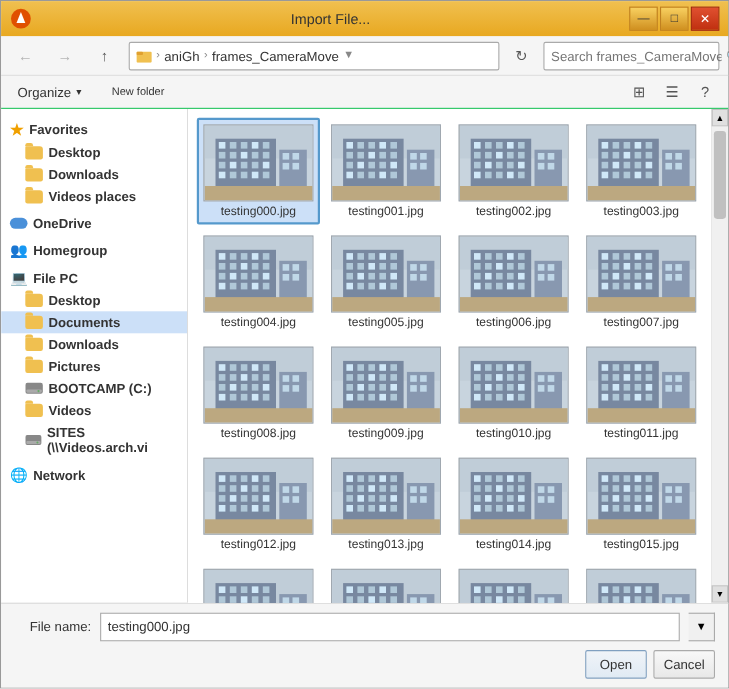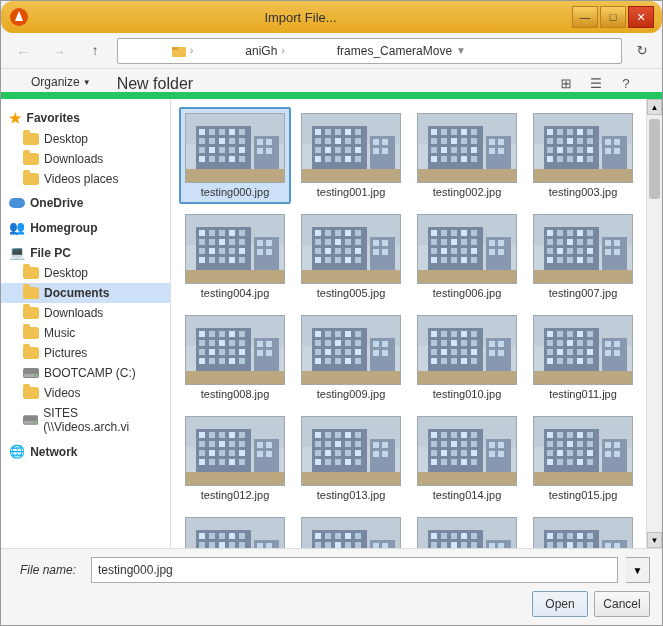--- a/index.html
+++ b/index.html
@@ -1,49 +1,49 @@
 <!DOCTYPE html>
 <html><head>
   <meta charset="utf-8">
   <style>
     * { box-sizing: border-box; margin: 0; padding: 0; }
     body { font-family: 'Segoe UI', Tahoma, sans-serif; font-size: 12px; background: #f0f0f0; width: 663px; height: 626px; overflow: hidden; }
 
     .window { width: 663px; height: 626px; background: #f0f0f0; border: 1px solid #999; display: flex; flex-direction: column; }
 
-    .title-bar { background: linear-gradient(to bottom, #f0c050, #e8a820); height: 32px; display: flex; align-items: center; justify-content: space-between; padding: 0 8px; border-radius: 12px; }
+    .title-bar { background: linear-gradient(to bottom, #f0c050, #e8a820); height: 32px; display: flex; align-items: center; justify-content: space-between; padding: 0 8px; }
     .title-bar-left { display: flex; align-items: center; gap: 6px; }
     .title-bar-icon { width: 20px; height: 20px; }
     .title-bar-title { font-size: 13px; font-weight: normal; color: #333; flex: 1; text-align: center; }
     .title-bar-controls { display: flex; gap: 2px; }
     .title-btn { width: 26px; height: 22px; border: 1px solid #c08020; background: linear-gradient(to bottom, #f8d060, #d09020); cursor: pointer; font-size: 11px; display: flex; align-items: center; justify-content: center; color: #333; }
     .title-btn.close { background: linear-gradient(to bottom, #e05030, #c03010); color: white; border-color: #a02010; }
 
     .toolbar { background: #f5f5f5; border-bottom: 1px solid #ddd; padding: 4px 8px; display: flex; align-items: center; gap: 8px; height: 36px; }
     .nav-btn { width: 28px; height: 24px; background: transparent; border: 1px solid transparent; cursor: pointer; display: flex; align-items: center; justify-content: center; border-radius: 2px; color: #555; }
     .nav-btn.disabled { opacity: 0.4; cursor: default; }
     .path-bar { flex: 1; height: 26px; border: 1px solid #aaa; background: white; display: flex; align-items: center; padding: 0 6px; gap: 4px; border-radius: 2px; }
-    .path-segment { display: flex; align-items: center; gap: 2px; color: #333; font-size: 12px; margin-left: 48px; }
+    .path-segment { display: flex; align-items: center; gap: 2px; color: #333; font-size: 12px; }
     .path-chevron { color: #888; font-size: 10px; }
     .refresh-btn { width: 24px; height: 24px; border: 1px solid transparent; background: transparent; cursor: pointer; display: flex; align-items: center; justify-content: center; color: #555; border-radius: 2px; }
     .search-bar { height: 26px; border: 1px solid #aaa; background: white; display: flex; align-items: center; padding: 0 6px; gap: 4px; width: 160px; border-radius: 2px; }
     .search-bar input { border: none; outline: none; flex: 1; font-size: 12px; color: #999; background: transparent; }
 
-    .toolbar2 { background: #f5f5f5; border-bottom: 7px solid #22c55e; padding: 3px 23px; display: flex; align-items: flex-start; gap: 12px; height: 30px; }
+    .toolbar2 { background: #f5f5f5; border-bottom: 1px solid #22c55e; padding: 3px 8px; display: flex; align-items: center; gap: 12px; height: 30px; }
     .organize-btn { display: flex; align-items: center; gap: 3px; cursor: pointer; color: #333; font-size: 12px; border: 1px solid transparent; padding: 2px 6px; border-radius: 2px; }
-    .new-folder-btn { color: #333; font-size: 16px; cursor: pointer; border: 1px solid transparent; padding: 2px 6px; border-radius: 2px; }
+    .new-folder-btn { color: #333; font-size: 10px; cursor: pointer; border: 1px solid transparent; padding: 2px 6px; border-radius: 2px; }
     .toolbar2-right { margin-left: auto; display: flex; align-items: center; gap: 4px; }
     .view-btn { width: 26px; height: 22px; background: transparent; border: 1px solid transparent; cursor: pointer; display: flex; align-items: center; justify-content: center; color: #555; border-radius: 2px; }
 
     .main-area { display: flex; flex: 1; overflow: hidden; }
 
     .sidebar { width: 170px; background: white; border-right: 1px solid #ddd; overflow-y: auto; padding: 8px 0; flex-shrink: 0; }
     .sidebar-section { margin-bottom: 4px; }
     .sidebar-header { display: flex; align-items: center; gap: 5px; padding: 3px 8px; font-size: 12px; font-weight: bold; color: #333; cursor: pointer; }
-    .sidebar-item { display: flex; align-items: center; gap: 5px; padding: 3px 8px 3px 22px; font-size: 12px; color: #333; cursor: pointer; }
+    .sidebar-item { display: flex; align-items: center; gap: 5px; padding: 3px 8px 3px 22px; font-size: 12px; color: #333; cursor: pointer; font-weight: bold; }
     .sidebar-item.selected-bold { background: #cce0f8; font-weight: bold; }
     .folder-icon { width: 16px; height: 12px; background: #f0c050; border-radius: 1px 3px 2px 2px; position: relative; flex-shrink: 0; }
     .folder-icon::before { content: ''; position: absolute; top: -3px; left: 0; width: 7px; height: 3px; background: #f0c050; border-radius: 2px 2px 0 0; }
     .star-icon { color: #f0a000; font-size: 14px; }
     .onedrive-icon { width: 16px; height: 10px; background: #4a90d9; border-radius: 8px; flex-shrink: 0; }
     .homegroup-icon { color: #4a90d9; font-size: 13px; }
     .pc-icon { color: #555; font-size: 13px; }
     .network-icon { color: #4a90d9; font-size: 13px; }
 
     .content-area { flex: 1; overflow-y: auto; background: white; padding: 8px; display: grid; grid-template-columns: repeat(4, 1fr); gap: 4px; align-content: start; }
@@ -52,21 +52,21 @@
     .file-thumb { width: 100px; height: 70px; background: #c8d0d8; border: 1px solid #a0a8b0; overflow: hidden; position: relative; flex-shrink: 0; }
     .file-name { font-size: 11px; color: #333; text-align: center; margin-top: 3px; }
 
     .scrollbar-area { width: 16px; background: #f0f0f0; border-left: 1px solid #ddd; display: flex; flex-direction: column; }
     .scrollbar-track { flex: 1; background: #f0f0f0; position: relative; }
     .scrollbar-thumb { position: absolute; top: 4px; left: 2px; right: 2px; height: 80px; background: #c0c0c0; border-radius: 3px; }
     .scrollbar-btn { height: 16px; background: #e0e0e0; border: 1px solid #c0c0c0; display: flex; align-items: center; justify-content: center; cursor: pointer; font-size: 8px; }
 
     .bottom-bar { background: #f5f5f5; border-top: 1px solid #ddd; padding: 8px 12px; display: flex; flex-direction: column; gap: 8px; }
     .filename-row { display: flex; align-items: center; gap: 8px; }
-    .filename-label { font-size: 12px; color: #333; min-width: 70px; text-align: center; font-style: italic; }
+    .filename-label { font-size: 12px; color: #333; min-width: 70px; text-align: right; }
     .filename-input { flex: 1; height: 26px; border: 1px solid #aaa; padding: 0 6px; font-size: 12px; color: #333; background: white; }
     .filename-dropdown { width: 24px; height: 26px; border: 1px solid #aaa; border-left: none; background: #f0f0f0; cursor: pointer; display: flex; align-items: center; justify-content: center; font-size: 10px; }
     .buttons-row { display: flex; justify-content: flex-end; gap: 6px; }
     .dialog-btn { width: 56px; height: 26px; border: 1px solid #aaa; background: linear-gradient(to bottom, #f8f8f8, #e8e8e8); cursor: pointer; font-size: 12px; color: #333; border-radius: 2px; }
     .dialog-btn.default { border-color: #80a0c0; background: linear-gradient(to bottom, #f0f4f8, #e0eaf4); }
 
     .chevron-down { font-size: 8px; }
   </style>
 </head>
 <body>
@@ -101,20 +101,24 @@
             <rect x="0" y="2" width="6" height="3" rx="1" fill="#e0a030"></rect>
           </svg>
       </span>
       <span class="path-chevron">›</span>
       <span class="path-segment">aniGh</span>
       <span class="path-chevron">›</span>
       <span class="path-segment">frames_CameraMove</span>
       <span class="path-chevron">▼</span>
     </div>
     <button class="refresh-btn">↻</button>
+    <div class="search-bar">
+      <input type="text" placeholder="Search frames_CameraMove" style="">
+      <span>🔍</span>
+    </div>
   </div>
 
   <div class="toolbar2">
     <div class="organize-btn">
       <span>Organize</span>
       <span class="chevron-down">▼</span>
     </div>
     <div class="new-folder-btn">New folder</div>
     <div class="toolbar2-right">
       <button class="view-btn">⊞</button>
@@ -172,24 +176,20 @@
         <div class="sidebar-item selected-bold">
           <div class="folder-icon"></div>
           <span>Documents</span>
         </div>
         <div class="sidebar-item">
           <div class="folder-icon"></div>
           <span>Downloads</span>
         </div>
         <div class="sidebar-item">
           <div class="folder-icon"></div>
-          <span>Music</span>
-        </div>
-        <div class="sidebar-item">
-          <div class="folder-icon"></div>
           <span>Pictures</span>
         </div>
         <div class="sidebar-item">
           <svg width="16" height="14" viewBox="0 0 16 14">
               <rect x="0" y="2" width="16" height="10" rx="2" fill="#888"></rect>
               <rect x="1" y="8" width="14" height="3" rx="1" fill="#aaa"></rect>
               <circle cx="12" cy="9.5" r="1" fill="#66aa66"></circle>
             </svg>
           <span>BOOTCAMP (C:)</span>
         </div>

